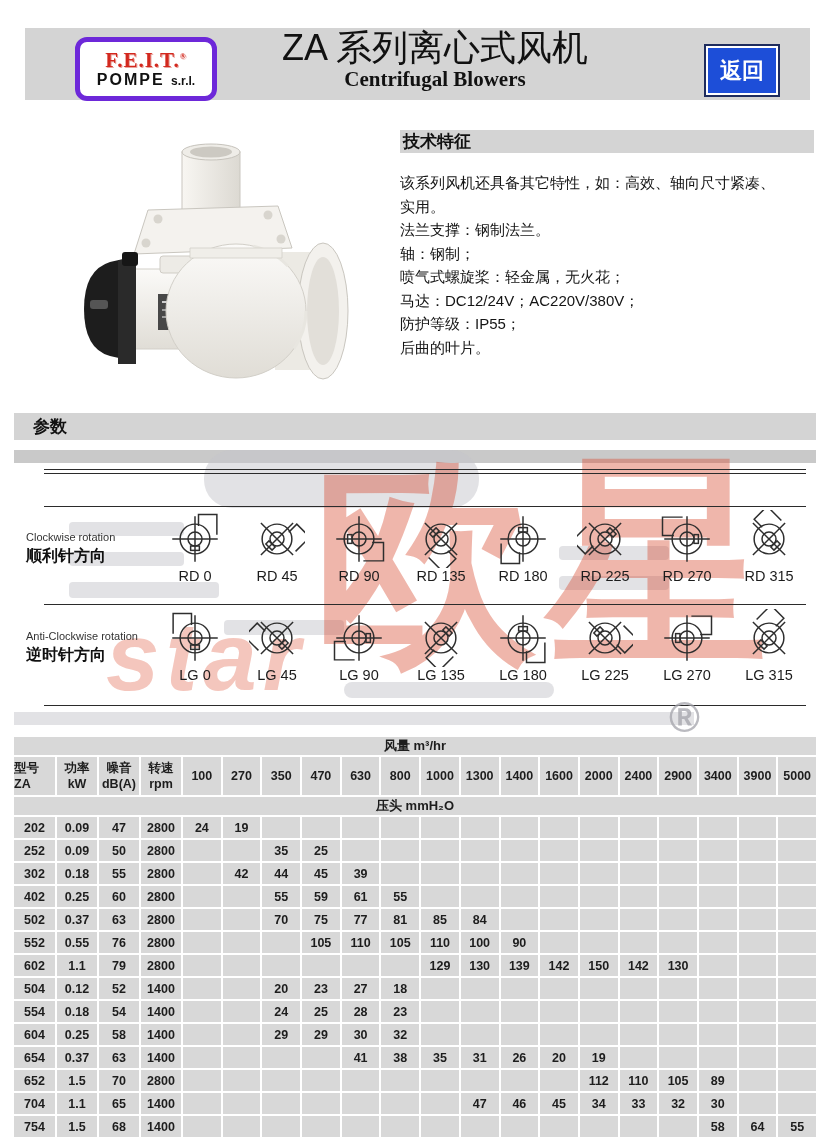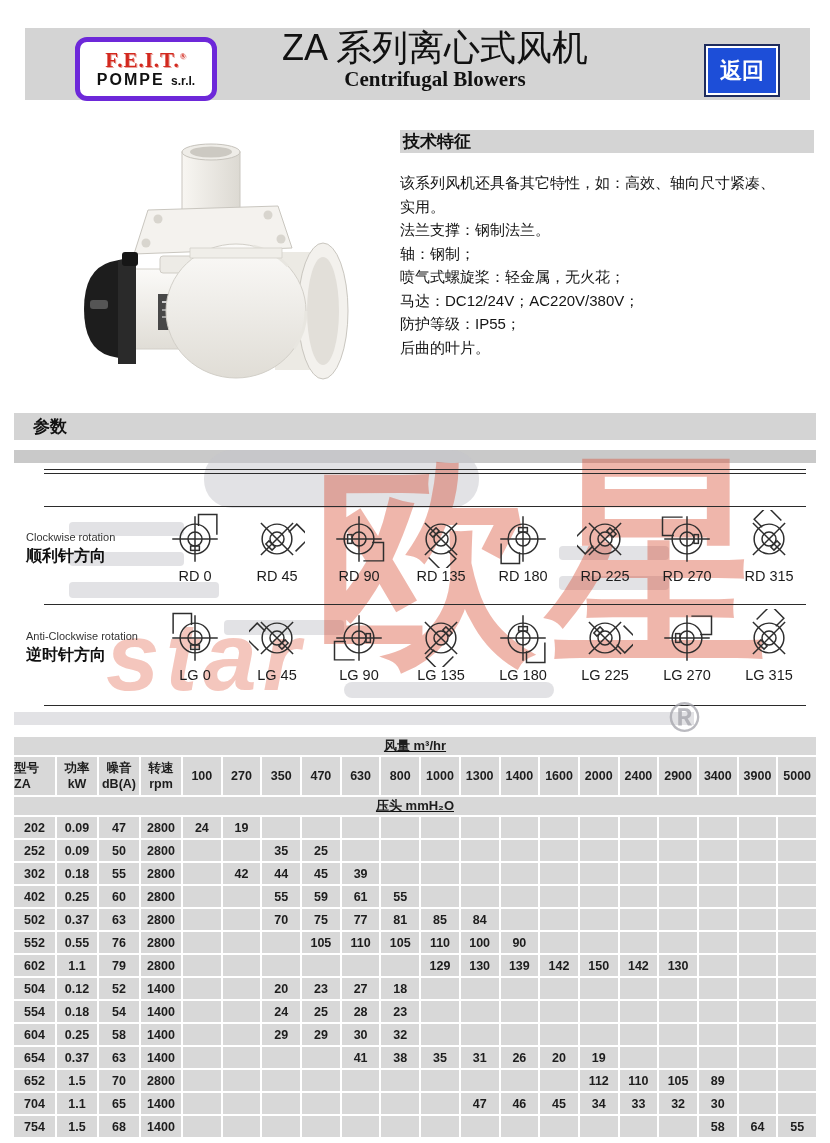--- a/index.html
+++ b/index.html
@@ -61,21 +61,21 @@
   .wm-char{left:300px;top:-26px;font-size:222px;line-height:1.25;font-weight:700;
            color:#d84a30;opacity:.40;z-index:3;letter-spacing:10px;white-space:nowrap;}
   .wm-star{left:92px;top:152px;font-size:96px;font-style:italic;font-weight:700;
            color:#e2634a;opacity:.36;z-index:3;letter-spacing:6px;}
   .wm-reg{left:655px;top:244px;font-size:42px;font-weight:700;color:#a4a4ab;opacity:.75;z-index:5;}
 
   
   .ftable{position:absolute;left:14px;top:737px;width:802px;background:#fff;}
   .trow{display:grid;grid-template-columns:41px 40px 40px 40px repeat(16,1fr);
         column-gap:2px;margin-bottom:2px;}
-  .trow.span{grid-template-columns:1fr;text-decoration:underline;}
+  .trow.span{grid-template-columns:1fr;}
   .tcell{background:#d8d8d8;display:flex;align-items:center;justify-content:center;
          font-size:12.5px;font-weight:700;color:#1d1d1d;overflow:hidden;}
   .trow.span .tcell{height:18px;font-size:13px;}
   .trow.head .tcell{height:38px;flex-direction:column;justify-content:center;line-height:16px;font-size:12.5px;}
   .trow.data .tcell{height:21px;}
 </style>
 </head>
 <body>
 
 <div class="page">

